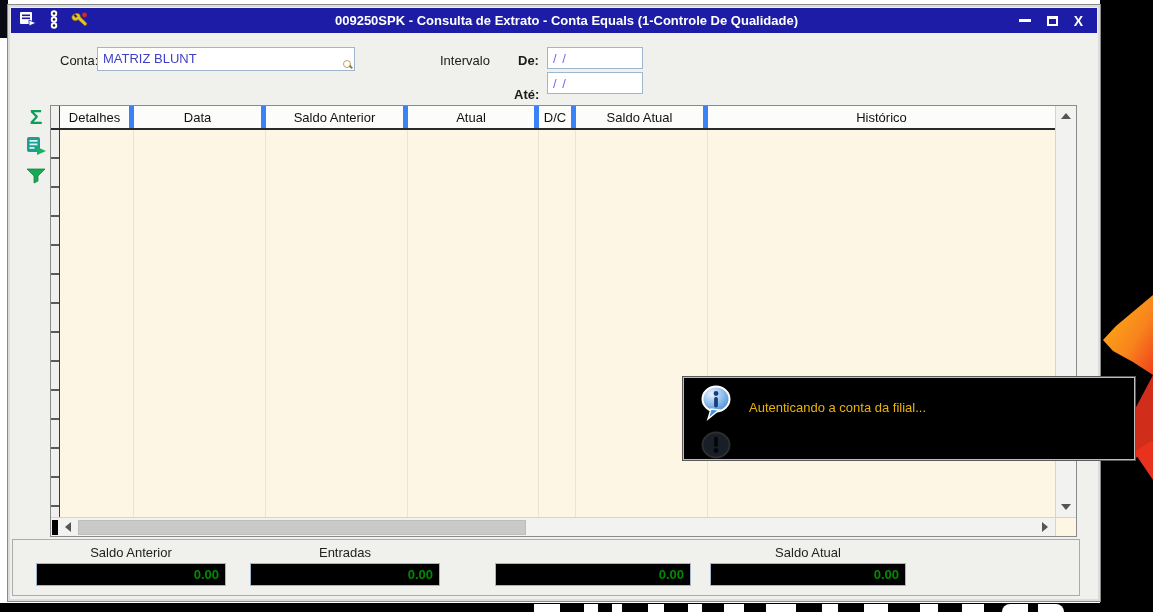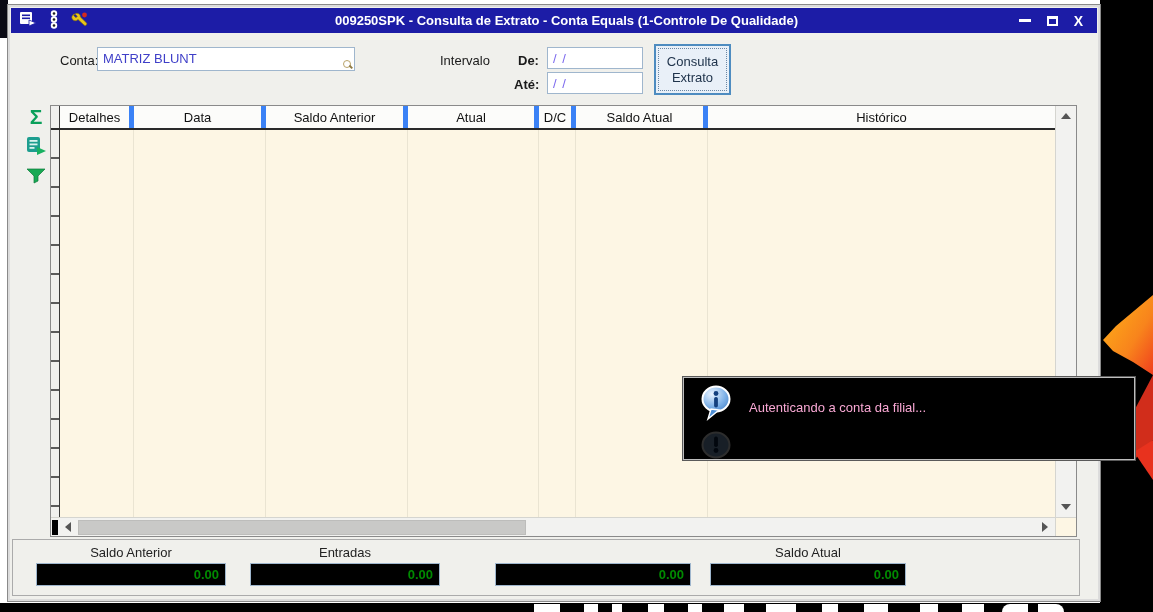--- a/index.html
+++ b/index.html
@@ -75,21 +75,21 @@
   
   .summary { position:absolute; left:2px; top:532px; width:1068px; height:57px;
              border:1px solid #ABABAB; background:#F0F0EC; }
   .sum-label { position:absolute; top:5px; font-size:13px; color:#222; text-align:center; }
   .sum-val { position:absolute; top:23px; height:23px; background:#000000; border:1px solid #9FB6CD;
              color:#008A00; font-weight:bold; font-size:13px; text-align:right; padding:3px 6px 0 0; }
 
   
   .popup { position:absolute; left:683px; top:377px; width:452px; height:83px; background:#000;
            border:1px solid #bdbdbd; box-shadow:0 0 0 1px #5a5a5a; z-index:50; }
-  .popup-msg { position:absolute; left:65px; top:22px; color:#f9a8d4; font-size:13px; }
+  .popup-msg { position:absolute; left:65px; top:22px; color:#eab308; font-size:13px; }
   .popup-ic { position:absolute; left:16px; top:7px; }
   .popup-ic-ref { position:absolute; left:16px; top:42px; transform:scaleY(-1); opacity:.22; }
 </style>
 </head>
 <body>
 
 <div id="stage">
 
   <div class="desk-right"></div>
   <div class="desk-topleft"></div>
@@ -145,28 +145,23 @@
 
     <span class="lbl" style="left:50px; top:46px;">Conta:</span>
     <div class="inp" style="left:87px; top:40px; width:258px; height:24px;">
       <span>MATRIZ BLUNT</span>
       <span class="mag"></span>
     </div>
 
     <span class="lbl" style="left:430px; top:46px;">Intervalo</span>
     <span class="lbl" style="left:508px; top:46px; font-weight:bold;">De:</span>
     <div class="inp date-inp" style="left:537px; top:40px; width:96px; height:22px;"><span>/ /</span></div>
-    <span class="lbl" style="left:504px; top:70px; font-weight:bold;text-align:center;">Até:</span>
+    <span class="lbl" style="left:504px; top:80px; font-weight:bold;text-align:center;">Até:</span>
     <div class="inp date-inp" style="left:537px; top:65px; width:96px; height:22px;"><span>/ /</span></div>
 
-    <button class="btn-consulta">
-      <span class="focus"></span>
-      <span>Consulta</span>
-      <span>Extrato</span>
-    </button>
 
     <div class="side-ic" style="top:96px;">
       <span class="sigma">Σ</span>
     </div>
     <div class="side-ic" style="top:126px;">
       <svg width="22" height="22">
           <rect x="2" y="2" width="13" height="15" rx="2" fill="#1d9e8f"></rect>
           <rect x="4.5" y="5" width="8" height="1.8" fill="#d9f3ef"></rect>
           <rect x="4.5" y="8.5" width="8" height="1.8" fill="#d9f3ef"></rect>
           <rect x="4.5" y="12" width="5" height="1.8" fill="#d9f3ef"></rect>

